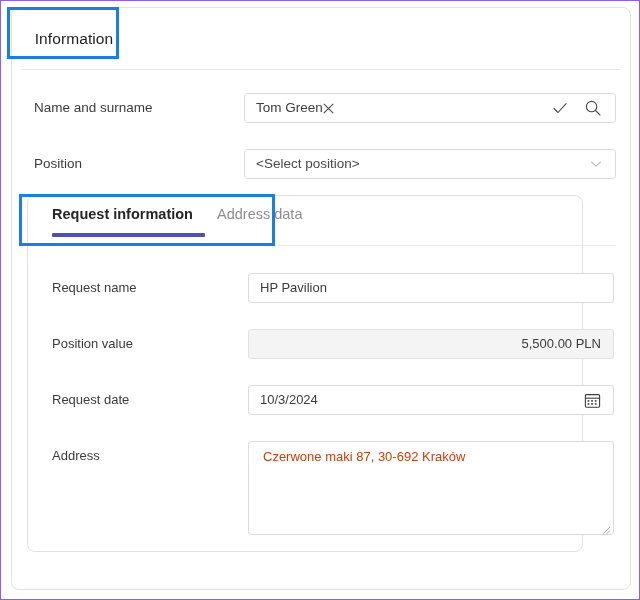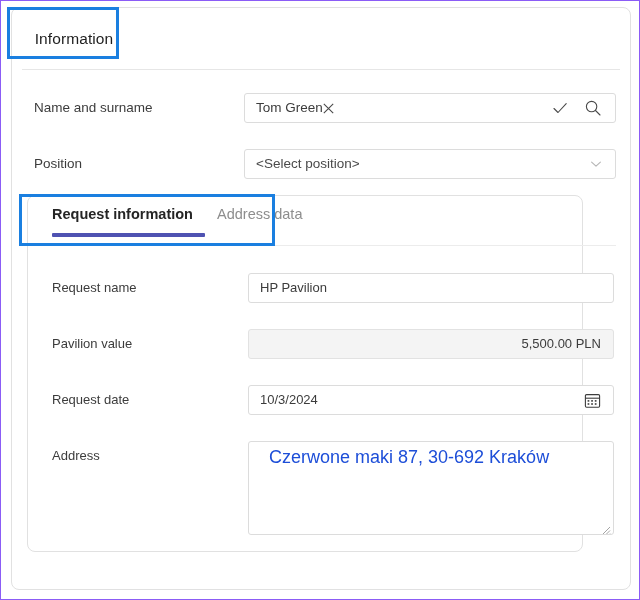--- a/index.html
+++ b/index.html
@@ -313,24 +313,24 @@
     position: absolute;
     left: 196px;
     width: 366px;
     box-sizing: border-box;
     border: 1px solid #dcdcdc;
     border-radius: 3px;
     background: #ffffff;
   }
   #address-text {
     position: absolute;
-    left: 20px;
+    left: 14px;
     top: 6px;
-    font-size: 18px;
-    color: #1d4ed8;
+    font-size: 13px;
+    color: #c2410c;
     line-height: 18px;
   }
   #address-resize-grip {
     position: absolute;
     right: 2px;
     bottom: 2px;
     width: 11px;
     height: 11px;
     cursor: nwse-resize;
   }
@@ -406,21 +406,21 @@
       </div>
 
       <div class="inner-row" id="row-request-name" style="left:24px; top:77px;text-align:center;">
         <span class="inner-label">Request name</span>
         <div class="inner-ctrl">
           <span class="val">HP Pavilion</span>
         </div>
       </div>
 
       <div class="inner-row" id="row-request-value" style="left:24px; top:133px;">
-        <span class="inner-label">Pavilion value</span>
+        <span class="inner-label">Position value</span>
         <div class="inner-ctrl" id="request-value-control">
           <span class="val" id="request-value-text">5,500.00  PLN</span>
         </div>
       </div>
 
       <div class="inner-row" id="row-request-date" style="left:24px; top:189px;">
         <span class="inner-label">Request date</span>
         <div class="inner-ctrl">
           <span class="val">10/3/2024</span>
           <span id="date-calendar-icon">

